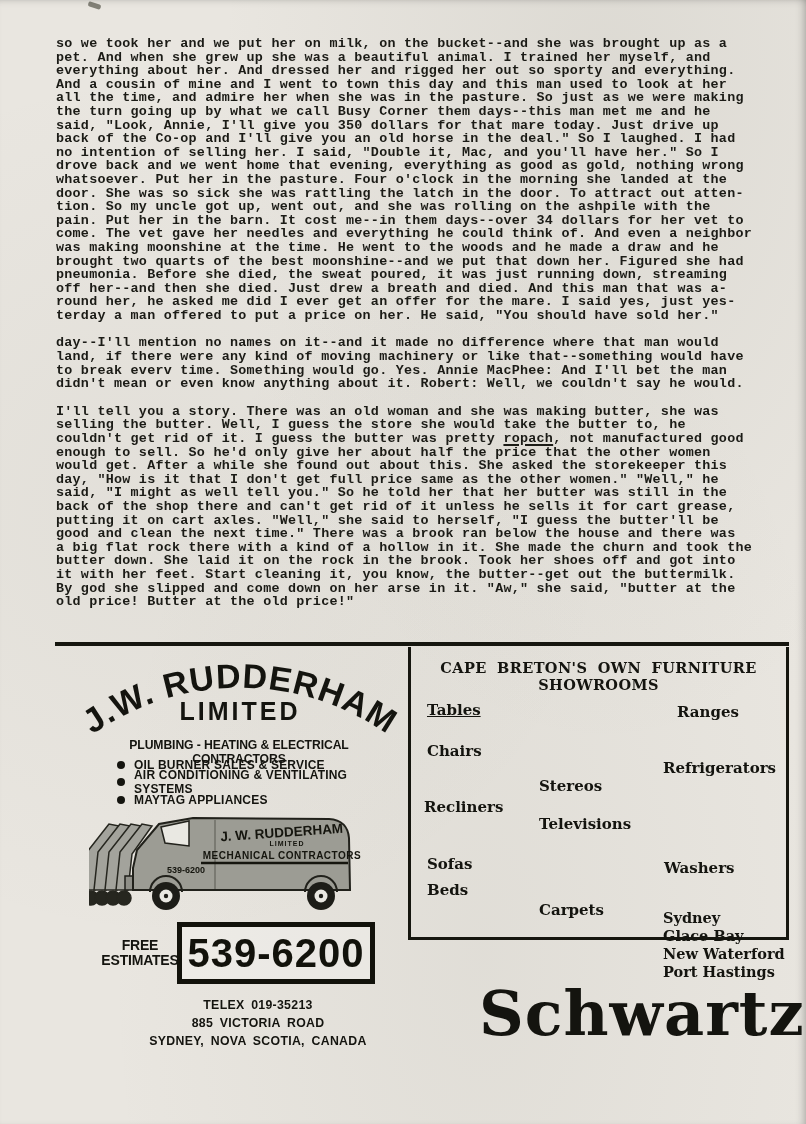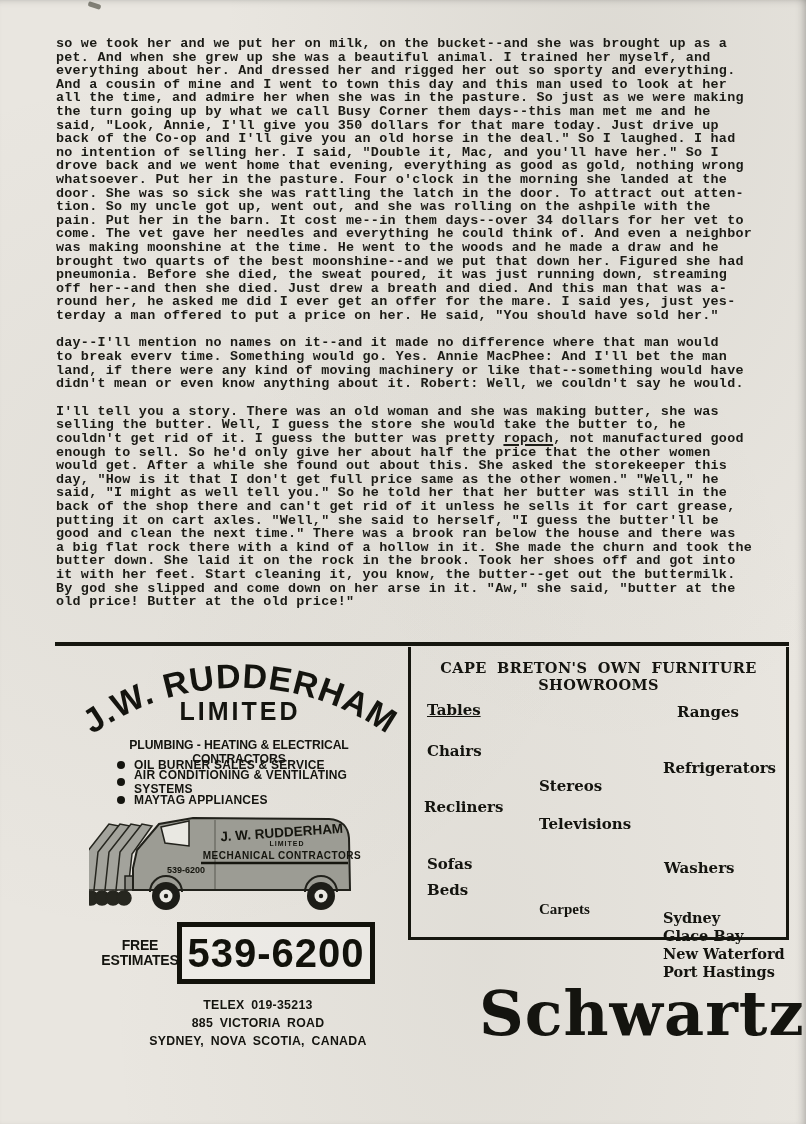--- a/index.html
+++ b/index.html
@@ -49,21 +49,21 @@
   .ad-right{position:absolute;left:408px;top:647px;width:381px;height:293px;box-sizing:border-box;
     border:3px solid #16160f;border-top:none;color:#14140f;}
   .fheader{position:absolute;left:0;top:12px;width:100%;text-align:center;
     font:700 14.5px "DejaVu Serif",serif;letter-spacing:.4px;word-spacing:5px;}
   .fitem{position:absolute;font:700 15px "DejaVu Serif",serif;}
   .it-tables{left:16px;top:54px;text-decoration:underline;}        .it-ranges{left:266px;top:56px;}
   .it-chairs{left:16px;top:95px;}        .it-refrigerators{left:252px;top:112px;}
   .it-stereos{left:128px;top:130px;}     .it-recliners{left:13px;top:151px;}
   .it-televisions{left:128px;top:168px;} .it-sofas{left:16px;top:208px;}
   .it-washers{left:253px;top:212px;}     .it-beds{left:16px;top:234px;}
-  .it-carpets{left:128px;top:254px;font-family:Liberation Serif, serif;}
+  .it-carpets{left:128px;top:254px;}
   .locations{position:absolute;left:252px;top:262px;font:700 14.5px/18px "DejaVu Serif",serif;white-space:pre-line;}
   .brand{position:absolute;left:68px;top:336px;font:700 62px/1 "DejaVu Serif",serif;letter-spacing:1px;}
 </style>
 </head>
 <body>
 
 <div class="page">
 
   <div class="speck"></div>
 
@@ -86,22 +86,22 @@
         <div class="tline">come. The vet gave her needles and everything he could think of. And even a neighbor</div>
         <div class="tline">was making moonshine at the time. He went to the woods and he made a draw and he</div>
         <div class="tline">brought two quarts of the best moonshine--and we put that down her. Figured she had</div>
         <div class="tline">pneumonia. Before she died, the sweat poured, it was just running down, streaming</div>
         <div class="tline">off her--and then she died. Just drew a breath and died. And this man that was a-</div>
         <div class="tline">round her, he asked me did I ever get an offer for the mare. I said yes, just yes-</div>
         <div class="tline">terday a man offered to put a price on her. He said, "You should have sold her."</div>
       </div>
     <div class="para">
         <div class="tline">day--I'll mention no names on it--and it made no difference where that man would</div>
+        <div class="tline">land, if there were any kind of moving machinery or like that--something would have</div>
         <div class="tline">to break everv time. Something would go. Yes. Annie MacPhee: And I'll bet the man</div>
-        <div class="tline">land, if there were any kind of moving machinery or like that--something would have</div>
         <div class="tline">didn't mean or even know anything about it. Robert: Well, we couldn't say he would.</div>
       </div>
     <div class="para">
         <div class="tline">I'll tell you a story. There was an old woman and she was making butter, she was</div>
         <div class="tline">selling the butter. Well, I guess the store she would take the butter to, he</div>
         <div class="tline"><span>couldn't get rid of it. I guess the butter was pretty </span><span class="u">ropach</span><span>, not manufactured good</span></div>
         <div class="tline">enough to sell. So he'd only give her about half the price that the other women</div>
         <div class="tline">would get. After a while she found out about this. She asked the storekeeper this</div>
         <div class="tline">day, "How is it that I don't get full price same as the other women." "Well," he</div>
         <div class="tline">said, "I might as well tell you." So he told her that her butter was still in the</div>

